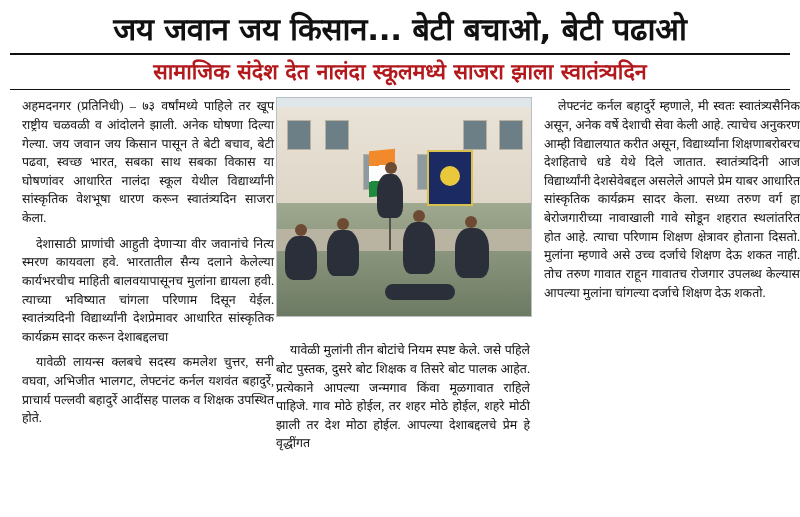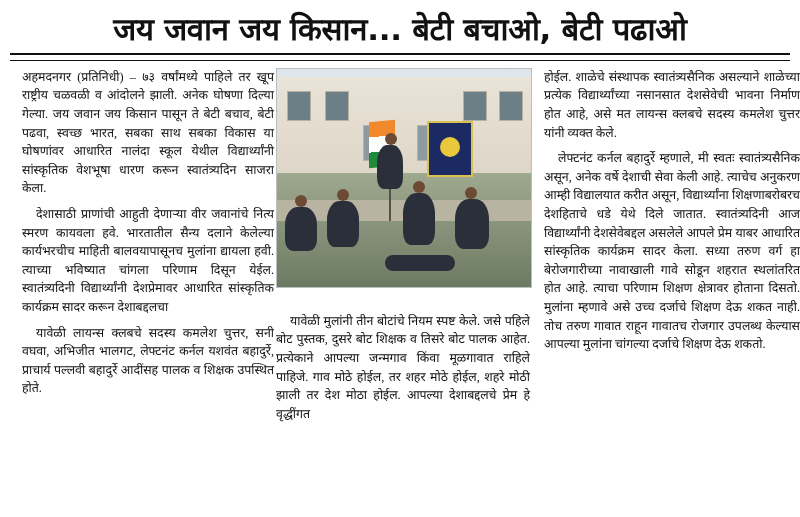--- a/index.html
+++ b/index.html
@@ -171,20 +171,21 @@
 </style>
 </head>
 <body>
 
 <div class="page">
 
   <div class="headline-main">जय जवान जय किसान... बेटी बचाओ, बेटी पढाओ</div>
 
   <hr class="rule">
 
+  <div class="headline-sub">सामाजिक संदेश देत नालंदा स्कूलमध्ये साजरा झाला स्वातंत्र्यदिन</div>
 
   <hr class="rule-thin">
 
   <div class="body-area">
 
     <div class="col col-left">
       <p class="noindent">अहमदनगर (प्रतिनिधी) – ७३ वर्षांमध्ये पाहिले तर खूप राष्ट्रीय चळवळी व आंदोलने झाली. अनेक घोषणा दिल्या गेल्या. जय जवान जय किसान पासून ते बेटी बचाव, बेटी पढवा, स्वच्छ भारत, सबका साथ सबका विकास या घोषणांवर आधारित नालंदा स्कूल येथील विद्यार्थ्यांनी सांस्कृतिक वेशभूषा धारण करून स्वातंत्र्यदिन साजरा केला.</p>
       <p>देशासाठी प्राणांची आहुती देणाऱ्या वीर जवानांचे नित्य स्मरण कायवला हवे. भारतातील सैन्य दलाने केलेल्या कार्यभरचीच माहिती बालवयापासूनच मुलांना द्यायला हवी. त्याच्या भविष्यात चांगला परिणाम दिसून येईल. स्वातंत्र्यदिनी विद्यार्थ्यांनी देशप्रेमावर आधारित सांस्कृतिक कार्यक्रम सादर करून देशाबद्दलचा</p>
       <p>यावेळी लायन्स क्लबचे सदस्य कमलेश चुत्तर, सनी वघवा, अभिजीत भालगट, लेफ्टनंट कर्नल यशवंत बहादुर्रे, प्राचार्य पल्लवी बहादुर्रे आदींसह पालक व शिक्षक उपस्थित होते.</p>
     </div>
@@ -226,18 +227,17 @@
 
       <div class="ph-person" style="left:108px; top:186px; width:70px; height:16px; border-radius:8px;"></div>
     </div>
 
 
     <div class="col-mid-body">
       <p>यावेळी मुलांनी तीन बोटांचे नियम स्पष्ट केले. जसे पहिले बोट पुस्तक, दुसरे बोट शिक्षक व तिसरे बोट पालक आहेत. प्रत्येकाने आपल्या जन्मगाव किंवा मूळगावात राहिले पाहिजे. गाव मोठे होईल, तर शहर मोठे होईल, शहरे मोठी झाली तर देश मोठा होईल. आपल्या देशाबद्दलचे प्रेम हे वृद्धींगत</p>
     </div>
 
     <div class="col col-right">
-      <p class="noindent">होईल. शाळेचे संस्थापक स्वातंत्र्यसैनिक असल्याने शाळेच्या प्रत्येक विद्यार्थ्यांच्या नसानसात देशसेवेची भावना निर्माण होत आहे, असे मत लायन्स क्लबचे सदस्य कमलेश चुत्तर यांनी व्यक्त केले.</p>
       <p>लेफ्टनंट कर्नल बहादुर्रे म्हणाले, मी स्वतः स्वातंत्र्यसैनिक असून, अनेक वर्षे देशाची सेवा केली आहे. त्याचेच अनुकरण आम्ही विद्यालयात करीत असून, विद्यार्थ्यांना शिक्षणाबरोबरच देशहिताचे धडे येथे दिले जातात. स्वातंत्र्यदिनी आज विद्यार्थ्यांनी देशसेवेबद्दल असलेले आपले प्रेम याबर आधारित सांस्कृतिक कार्यक्रम सादर केला. सध्या तरुण वर्ग हा बेरोजगारीच्या नावाखाली गावे सोडून शहरात स्थलांतरित होत आहे. त्याचा परिणाम शिक्षण क्षेत्रावर होताना दिसतो. मुलांना म्हणावे असे उच्च दर्जाचे शिक्षण देऊ शकत नाही. तोच तरुण गावात राहून गावातच रोजगार उपलब्ध केल्यास आपल्या मुलांना चांगल्या दर्जाचे शिक्षण देऊ शकतो.</p>
     </div>
 
   </div>
 </div>
 
 </body></html>

